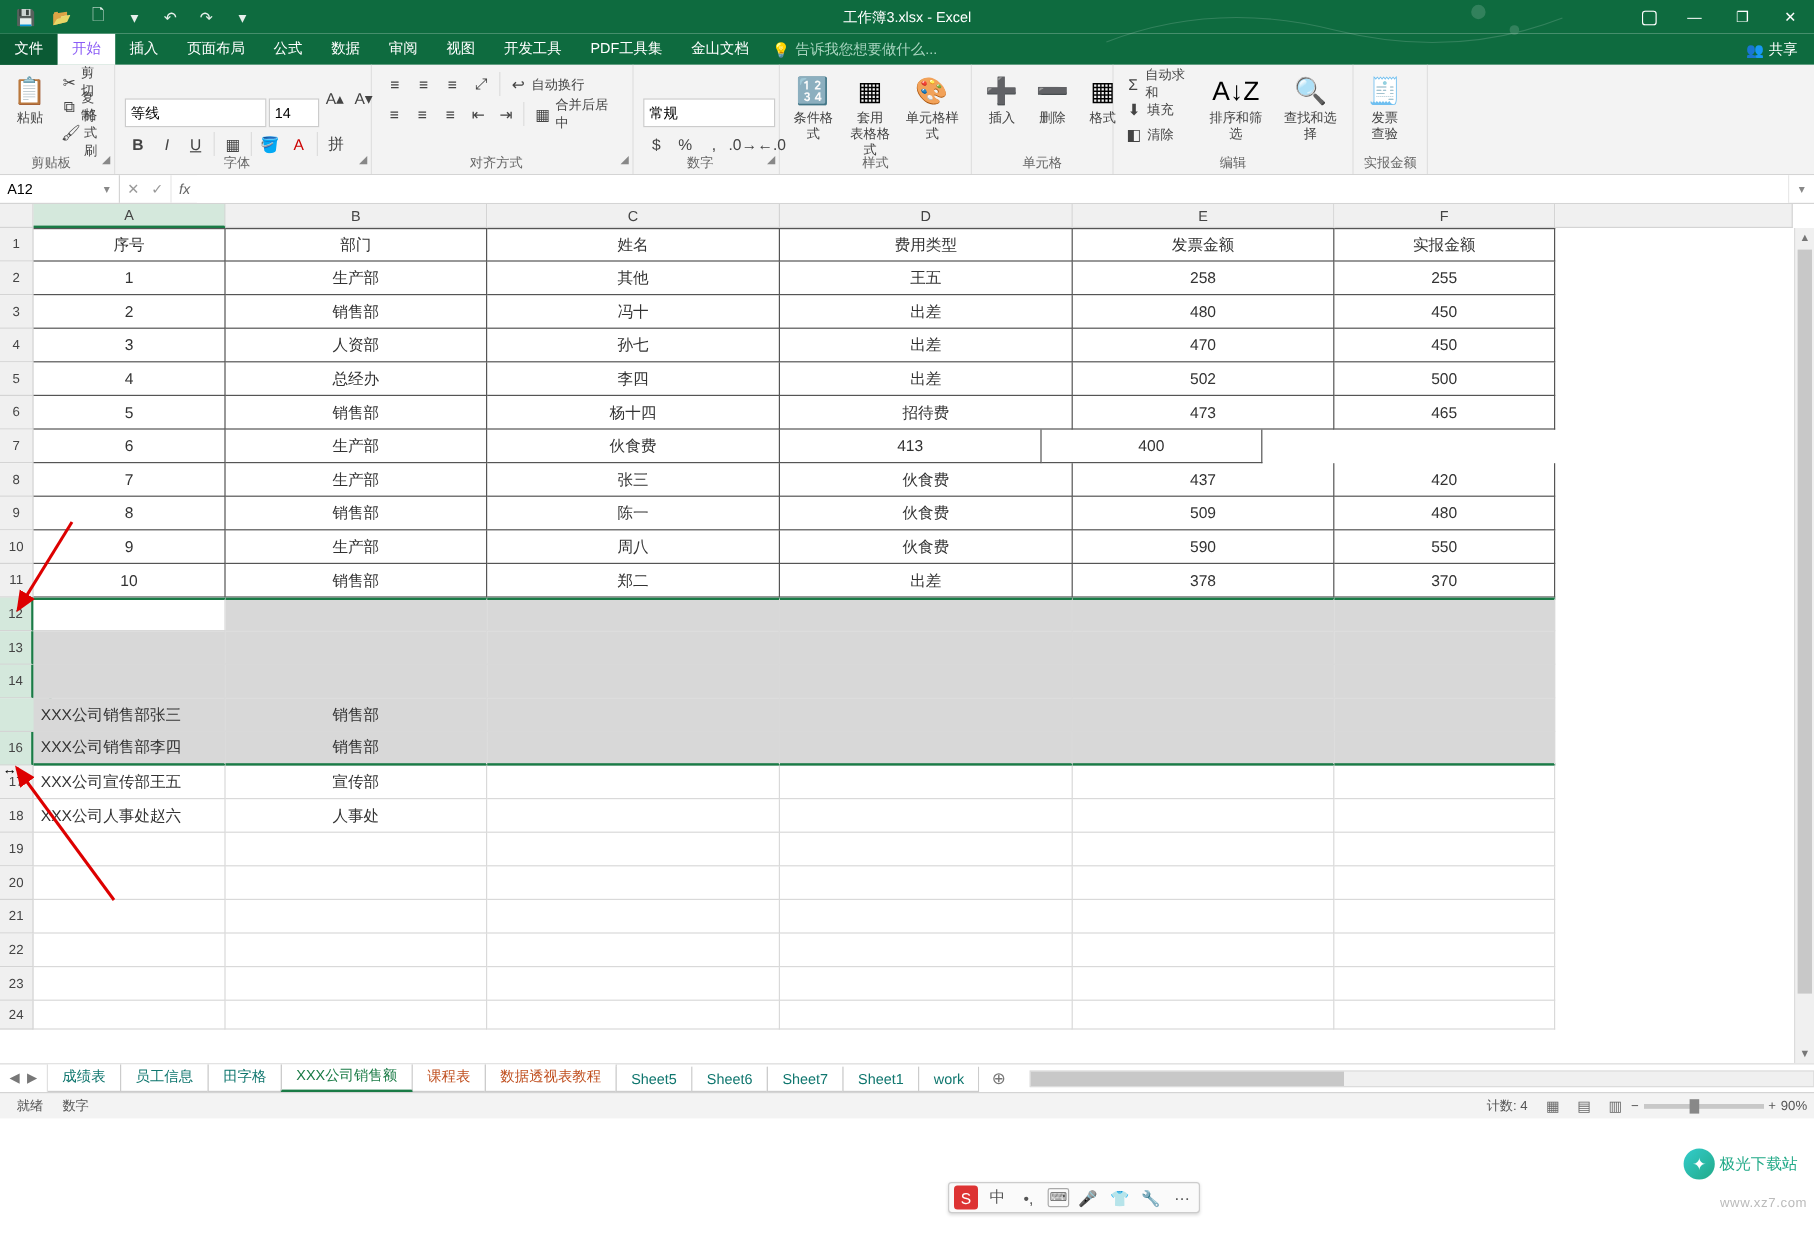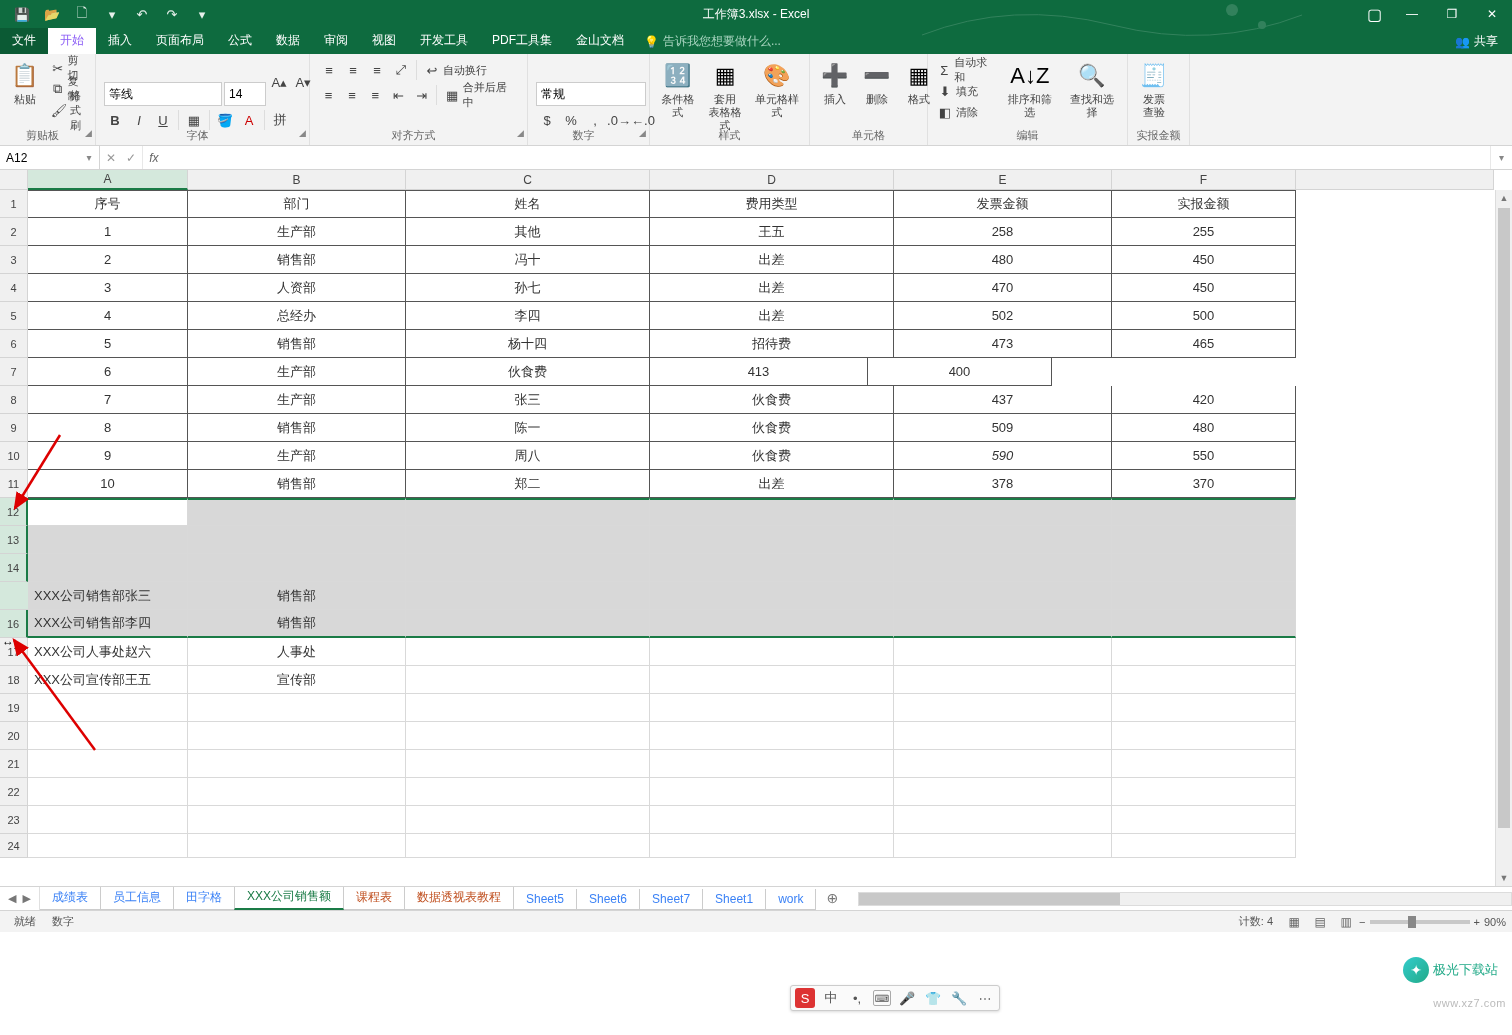--- a/index.html
+++ b/index.html
@@ -76,21 +76,21 @@
 .vscroll .thumb { position:absolute; top:18px; left:2px; right:2px; height:620px; background:#c8c8c8; border-radius:0;}
 .vscroll .arr { position:absolute; left:0; right:0; height:16px; text-align:center; font-size:9px; color:#777; line-height:16px;}
 
 
 .arrow { position: absolute; pointer-events: none; }
 
 
 .sheetbar { height: 24px; background: #fff; border-top: 1px solid #d4d4d4; display: flex; align-items: stretch; }
 .sheetbar .nav { display: flex; align-items: center; padding: 0 8px; gap: 6px; color: #777; font-size: 11px; border-right:1px solid #e0e0e0;}
 .sheetbar .tabs { display: flex; align-items: flex-end; overflow:hidden;}
-.stab { border: 1px solid #ccc; border-top: none; padding: 3px 12px; font-size: 12px; color: #3b82f6; background: #fff; margin-left: -1px; position:relative;}
+.stab { border: 1px solid #ccc; border-top: none; padding: 3px 12px; font-size: 12px; color: #0f766e; background: #fff; margin-left: -1px; position:relative;}
 .stab.active { background: #fff; border-bottom: 2px solid #1a7b46; color: #1a7b46; z-index:2;}
 .stab.styled { color: #c05020; }
 .sheetbar .add { padding: 3px 10px; color: #777; font-size: 14px; }
 .sheetbar .hscroll { flex:1; margin-left:10px; display:flex; align-items:center;}
 .sheetbar .hscroll .track { flex:1; height:14px; background:#f0f0f0; border:1px solid #dcdcdc; position:relative;}
 .sheetbar .hscroll .thumb {position:absolute; left:0; width:40%; top:0; bottom:0; background:#c8c8c8;}
 
 
 .statusbar { height: 22px; background: #f3f3f3; border-top: 1px solid #d4d4d4; display: flex; align-items: center; font-size: 11px; color: #555; padding: 0 6px; }
 .statusbar .spacer { flex: 1; }
@@ -452,21 +452,21 @@
         <div class="cell center" style="width: 244px;">陈一</div>
         <div class="cell center" style="width: 244px;">伙食费</div>
         <div class="cell center" style="width: 218px;">509</div>
         <div class="cell center" style="width: 184px;">480</div>
       </div>
       <div class="crow datarow" style="height: 28px;">
         <div class="cell center" style="width: 160px;">9</div>
         <div class="cell center" style="width: 218px;">生产部</div>
         <div class="cell center" style="width: 244px;">周八</div>
         <div class="cell center" style="width: 244px;">伙食费</div>
-        <div class="cell center" style="width: 218px; font-style: italic;">590</div>
+        <div class="cell center" style="width: 218px;">590</div>
         <div class="cell center" style="width: 184px;">550</div>
       </div>
       <div class="crow datarow" style="height: 28px;">
         <div class="cell center" style="width: 160px;">10</div>
         <div class="cell center" style="width: 218px;">销售部</div>
         <div class="cell center" style="width: 244px;">郑二</div>
         <div class="cell center" style="width: 244px;">出差</div>
         <div class="cell center" style="width: 218px;">378</div>
         <div class="cell center" style="width: 184px;">370</div>
       </div>
@@ -504,30 +504,30 @@
       </div>
       <div class="crow selrow" style="height: 28px;">
         <div class="cell left selborder-bot" style="width: 160px;">XXX公司销售部李四</div>
         <div class="cell center selborder-bot" style="width: 218px;">销售部</div>
         <div class="cell center selborder-bot" style="width: 244px;"></div>
         <div class="cell center selborder-bot" style="width: 244px;"></div>
         <div class="cell center selborder-bot" style="width: 218px;"></div>
         <div class="cell center selborder-bot" style="width: 184px;"></div>
       </div>
       <div class="crow " style="height: 28px;">
+        <div class="cell left" style="width: 160px;">XXX公司宣传部王五</div>
+        <div class="cell center" style="width: 218px;">宣传部</div>
+        <div class="cell center" style="width: 244px;"></div>
+        <div class="cell center" style="width: 244px;"></div>
+        <div class="cell center" style="width: 218px;"></div>
+        <div class="cell center" style="width: 184px;"></div>
+      </div>
+      <div class="crow " style="height: 28px;">
         <div class="cell left" style="width: 160px;">XXX公司人事处赵六</div>
         <div class="cell center" style="width: 218px;">人事处</div>
-        <div class="cell center" style="width: 244px;"></div>
-        <div class="cell center" style="width: 244px;"></div>
-        <div class="cell center" style="width: 218px;"></div>
-        <div class="cell center" style="width: 184px;"></div>
-      </div>
-      <div class="crow " style="height: 28px;">
-        <div class="cell left" style="width: 160px;">XXX公司宣传部王五</div>
-        <div class="cell center" style="width: 218px;">宣传部</div>
         <div class="cell center" style="width: 244px;"></div>
         <div class="cell center" style="width: 244px;"></div>
         <div class="cell center" style="width: 218px;"></div>
         <div class="cell center" style="width: 184px;"></div>
       </div>
       <div class="crow " style="height: 28px;">
         <div class="cell center" style="width: 160px;"></div>
         <div class="cell center" style="width: 218px;"></div>
         <div class="cell center" style="width: 244px;"></div>
         <div class="cell center" style="width: 244px;"></div>

